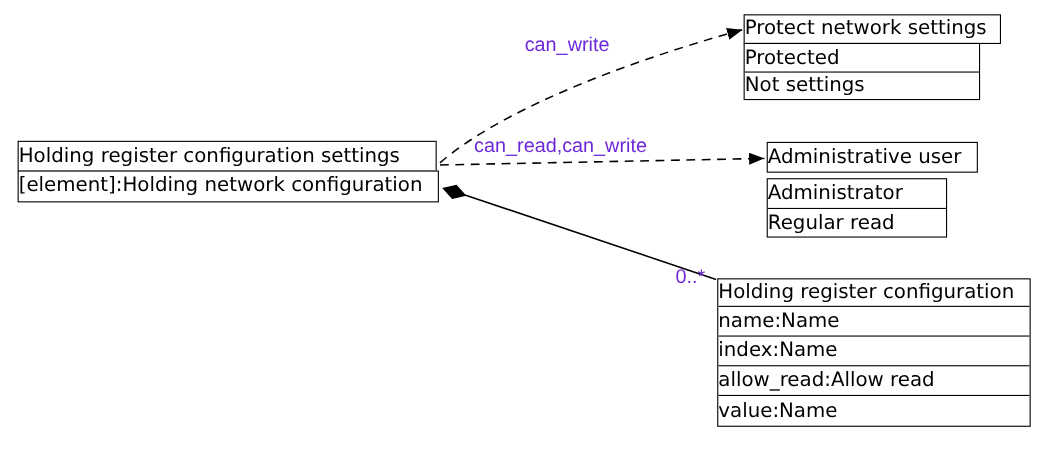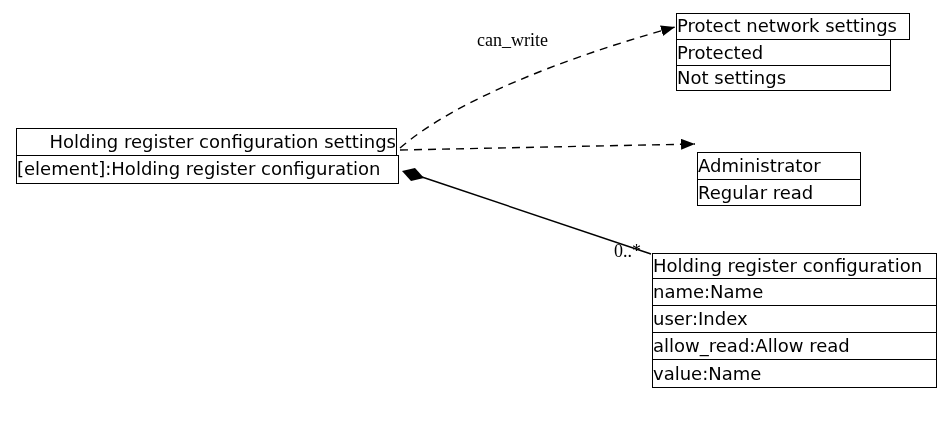--- a/index.html
+++ b/index.html
@@ -9,61 +9,63 @@
     font-family:"DejaVu Sans", sans-serif; font-size:18px;
     overflow:hidden;
   }
   .edges { position:absolute; left:0; top:0; }
   .n {
     position:absolute; box-sizing:border-box; background:#ffffff;
     border:1.4px solid #000000; overflow:hidden;
   }
   .c { padding:0 0; white-space:nowrap; box-sizing:border-box; overflow:hidden; }
   .s { border-top:1.4px solid #000000; }
-  .ctr { text-align:right; }
+  .ctr { text-align:left; }
   .elabel {
-    position:absolute; font-family:Liberation Serif, serif; font-size:18px;
-    line-height:22px; white-space:nowrap; color:#000000;
+    position:absolute; font-family:Liberation Sans, sans-serif; font-size:18px;
+    line-height:22px; white-space:nowrap; color:#6d28d9;
   }
 </style>
 </head>
 <body>
 
 <div class="canvas">
 
   <svg class="edges" width="952" height="427" viewBox="0 0 952 427">
     <defs>
       <marker id="ah" viewBox="0 0 14 11" refX="14" refY="5.5" markerWidth="14" markerHeight="11" orient="auto" markerUnits="userSpaceOnUse">
         <path d="M0,0 L14,5.5 L0,11 Z" fill="#000000"></path>
       </marker>
     </defs>
     <path d="M400,148 C452,103 556,60 675,27" fill="none" stroke="#000000" stroke-width="1.4" stroke-dasharray="8 6" marker-end="url(#ah)"></path>
     <path d="M400,150 L695,144" fill="none" stroke="#000000" stroke-width="1.4" stroke-dasharray="8 6" marker-end="url(#ah)"></path>
     <path d="M422,177 L651,254" fill="none" stroke="#000000" stroke-width="1.4"></path>
     <polygon points="402,171 415,168 424,178 411,181" fill="#000000"></polygon>
   </svg>
 
   <div class="n c ctr" style="left:16px;top:128px;width:381px;height:28px;line-height:25px">Holding register configuration settings</div>
-  <div class="n c" style="left:16px;top:155px;width:383px;height:29px;line-height:26px">[element]:Holding register configuration</div>
+  <div class="n c" style="left:16px;top:155px;width:383px;height:29px;line-height:26px">[element]:Holding network configuration</div>
 
   <div class="n c" style="left:676px;top:13px;width:234px;height:27px;line-height:24px">Protect network settings</div>
   <div class="n" style="left:676px;top:39px;width:215px">
     <div class="c" style="height:25px;line-height:25px">Protected</div>
     <div class="c s" style="height:25px;line-height:24px">Not settings</div>
   </div>
 
-  <div class="n" style="left:697px;top:152px;width:164px">
+  <div class="n c" style="left:697px;top:129px;width:192px;height:28px;line-height:25px">Administrative user</div>
+  <div class="n" style="left:697px;top:162px;width:164px">
     <div class="c" style="height:26px;line-height:26px">Administrator</div>
     <div class="c s" style="height:26px;line-height:25px">Regular read</div>
   </div>
 
   <div class="n" style="left:652px;top:253px;width:285px">
     <div class="c" style="height:24px;line-height:23px">Holding register configuration</div>
     <div class="c s" style="height:27px;line-height:26px">name:Name</div>
-    <div class="c s" style="height:27px;line-height:26px">user:Index</div>
+    <div class="c s" style="height:27px;line-height:26px">index:Name</div>
     <div class="c s" style="height:27px;line-height:26px">allow_read:Allow read</div>
     <div class="c s" style="height:28px;line-height:27px">value:Name</div>
   </div>
 
   <div class="elabel" style="left:477px;top:29px">can_write</div>
+  <div class="elabel" style="left:431px;top:121px">can_read,can_write</div>
   <div class="elabel" style="left:614px;top:240px">0..*</div>
 
 </div>
 
 </body></html>

